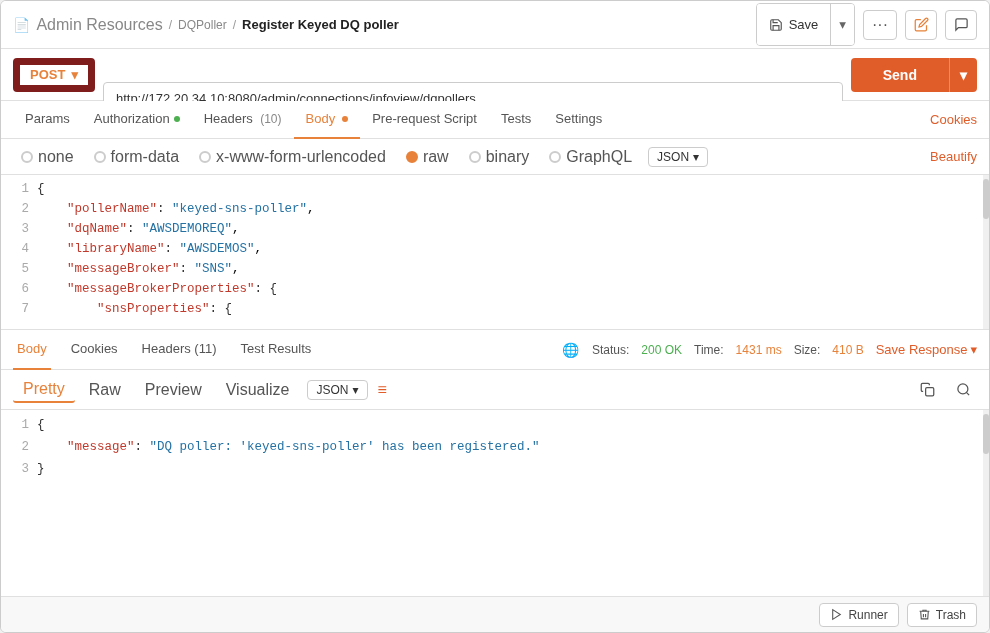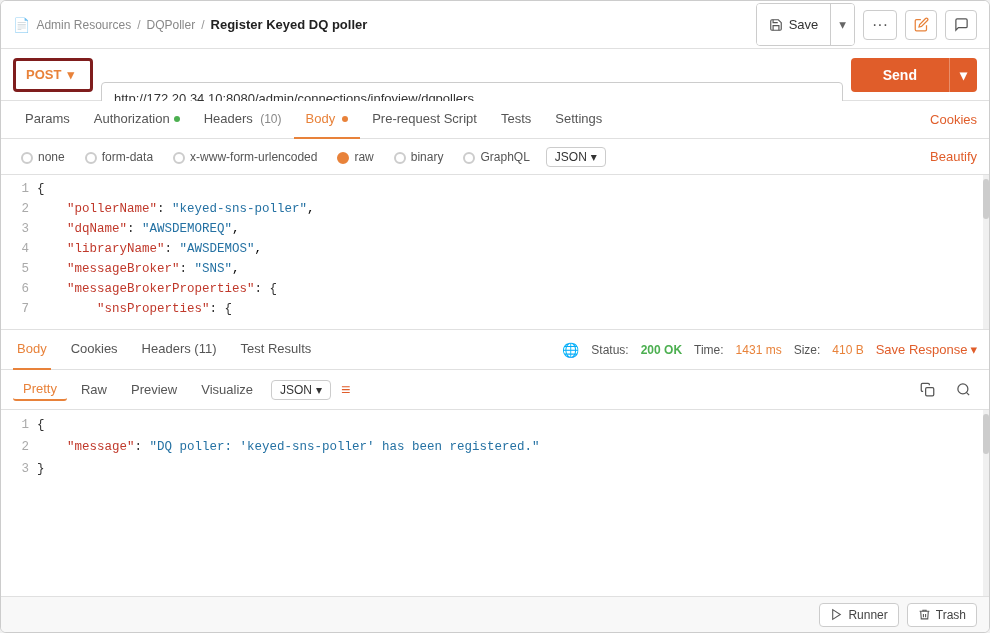--- a/index.html
+++ b/index.html
@@ -132,21 +132,21 @@
       padding: 8px 12px;
       background: #fff;
       border-bottom: 1px solid #e0e0e0;
       height: 52px;
       gap: 8px;
       flex-shrink: 0;
     }
     .method-select {
       display: flex;
       align-items: center;
-      border: 3px solid #7f1d1d;
+      border: 7px solid #7f1d1d;
       border-radius: 4px;
       padding: 0 10px;
       height: 34px;
       background: #fff;
       cursor: pointer;
       gap: 6px;
       min-width: 80px;
       font-size: 13px;
       font-weight: 600;
       color: #e8823a;
@@ -240,25 +240,25 @@
       align-items: center;
       padding: 6px 12px;
       border-bottom: 1px solid #e0e0e0;
       height: 36px;
       background: #fff;
       flex-shrink: 0;
       gap: 4px;
     }
     .format-option {
       display: flex;
-      align-items: flex-end;
+      align-items: center;
       gap: 5px;
       padding: 2px 8px;
       cursor: pointer;
-      font-size: 12px;
+      font-size: 16px;
       color: #555;
     }
     .radio-btn {
       width: 12px;
       height: 12px;
       border-radius: 50%;
       border: 2px solid #ccc;
       display: inline-block;
     }
     .radio-btn.active-orange {
@@ -350,21 +350,21 @@
       color: #e8823a;
       border-bottom: 2px solid #e8823a;
     }
     .resp-status {
       margin-left: auto;
       display: flex;
       align-items: center;
       gap: 12px;
       font-size: 12px;
     }
-    .status-ok { color: #4caf50; font-weight: 700; }
+    .status-ok { color: #4caf50; font-weight: 400; }
     .status-time { color: #e8823a; font-weight: 500; }
     .status-size { color: #e8823a; font-weight: 500; }
     .status-label { color: #555; }
     .btn-save-resp {
       color: #e05d2a;
       cursor: pointer;
       font-size: 13px;
       display: flex;
       gap: 3px;
     }
@@ -379,21 +379,21 @@
       padding: 6px 12px;
       border-bottom: 1px solid #e0e0e0;
       height: 40px;
       background: #fff;
       flex-shrink: 0;
       gap: 4px;
     }
     .resp-format-tab {
       padding: 3px 10px;
       cursor: pointer;
-      font-size: 13px;
+      font-size: 16px;
       color: #555;
       border-radius: 3px;
     }
     .resp-format-tab.active {
       background: #fff;
       color: #e8823a;
       border-bottom: 2px solid #e8823a;
     }
     .json-select {
       display: flex;
@@ -495,21 +495,21 @@
     .json-message-val { color: #2471a3; }
   </style>
 </head>
 <body>
 
 <div class="window">
 
   <div class="title-bar">
     <div class="title-bar-left">
       <span class="file-icon">📄</span>
-      <span style="color:#888;font-size:12px">Admin Resources</span>
+      <span style="color:#888;font-size:16px">Admin Resources</span>
       <span class="breadcrumb-sep">/</span>
       <span style="color:#888;font-size:12px">DQPoller</span>
       <span class="breadcrumb-sep">/</span>
       <span class="breadcrumb-current">Register Keyed DQ poller</span>
     </div>
     <div class="title-bar-right">
       <div class="btn-save">
         <button class="btn-save-main">
           <svg width="14" height="14" viewBox="0 0 24 24" fill="none" stroke="#555" stroke-width="2">
               <path d="M19 21H5a2 2 0 01-2-2V5a2 2 0 012-2h11l5 5v11a2 2 0 01-2 2z"></path>

